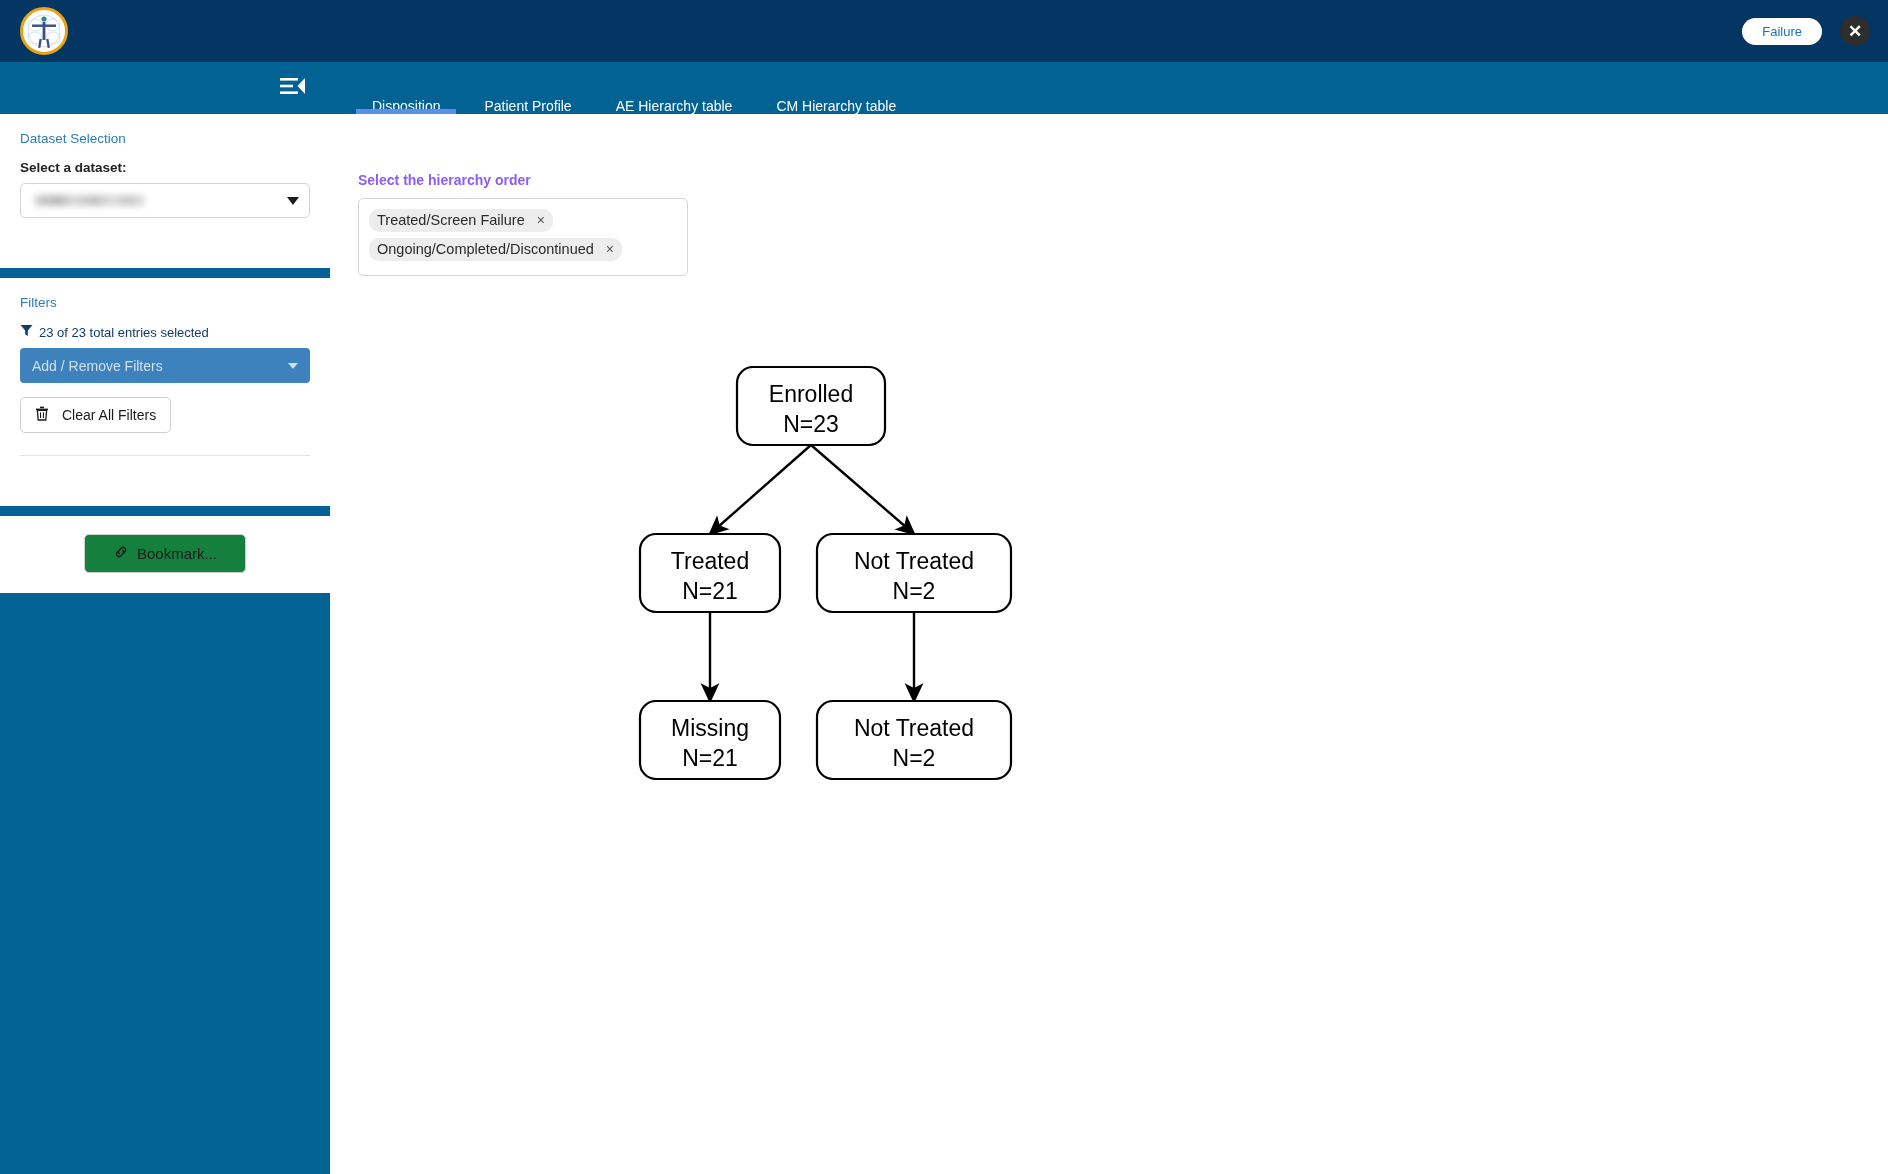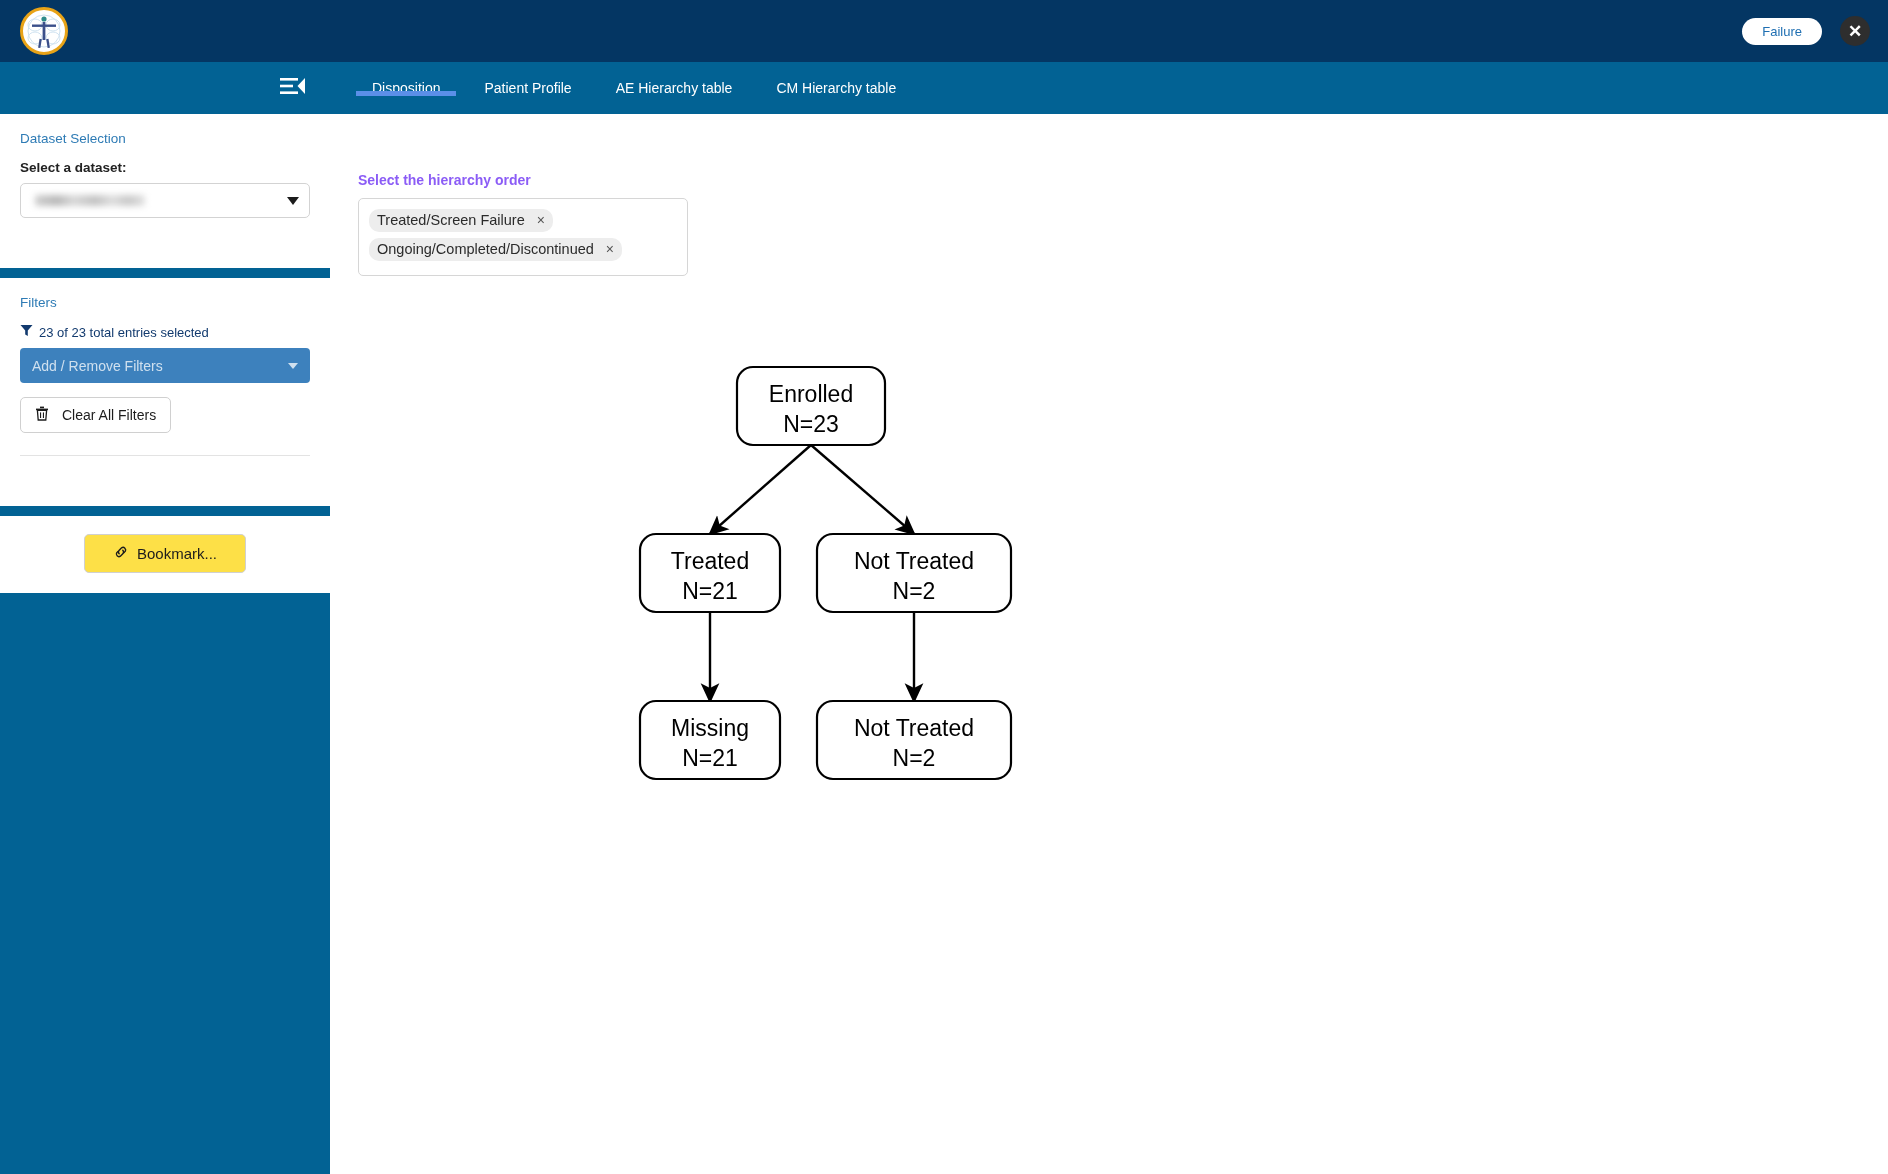--- a/index.html
+++ b/index.html
@@ -151,37 +151,37 @@
   .hr-thin { margin-top: 22px; border-top: 1px solid #e3e3e3; width: 290px; }
 
   .bookmark-panel {
     background: #ffffff;
     padding: 18px 0 20px 0;
     display: flex; justify-content: center;
   }
   .bookmark-btn {
     display: inline-flex; align-items: center; gap: 8px;
     border: 1px solid #d0d0d0; border-radius: 5px;
-    background: #fde047;
+    background: #15803d;
     padding: 9px 28px;
     font-size: 15px; color: #1c1c1c;
     cursor: pointer;
     text-align: right;
   }
 
   
   .main {
     position: absolute; left: 330px; top: 62px;
     width: 1558px; height: 1112px;
     background: #ffffff;
   }
   .tabbar {
     height: 52px;
     background: #026294;
-    display: flex; align-items: center;
+    display: flex; align-items: flex-end;
     padding-left: 20px;
   }
   .tab {
     display: flex; align-items: center;
     padding: 0 22px;
     color: #ffffff;
     font-size: 14px;
     cursor: pointer;
     position: relative;
   }

